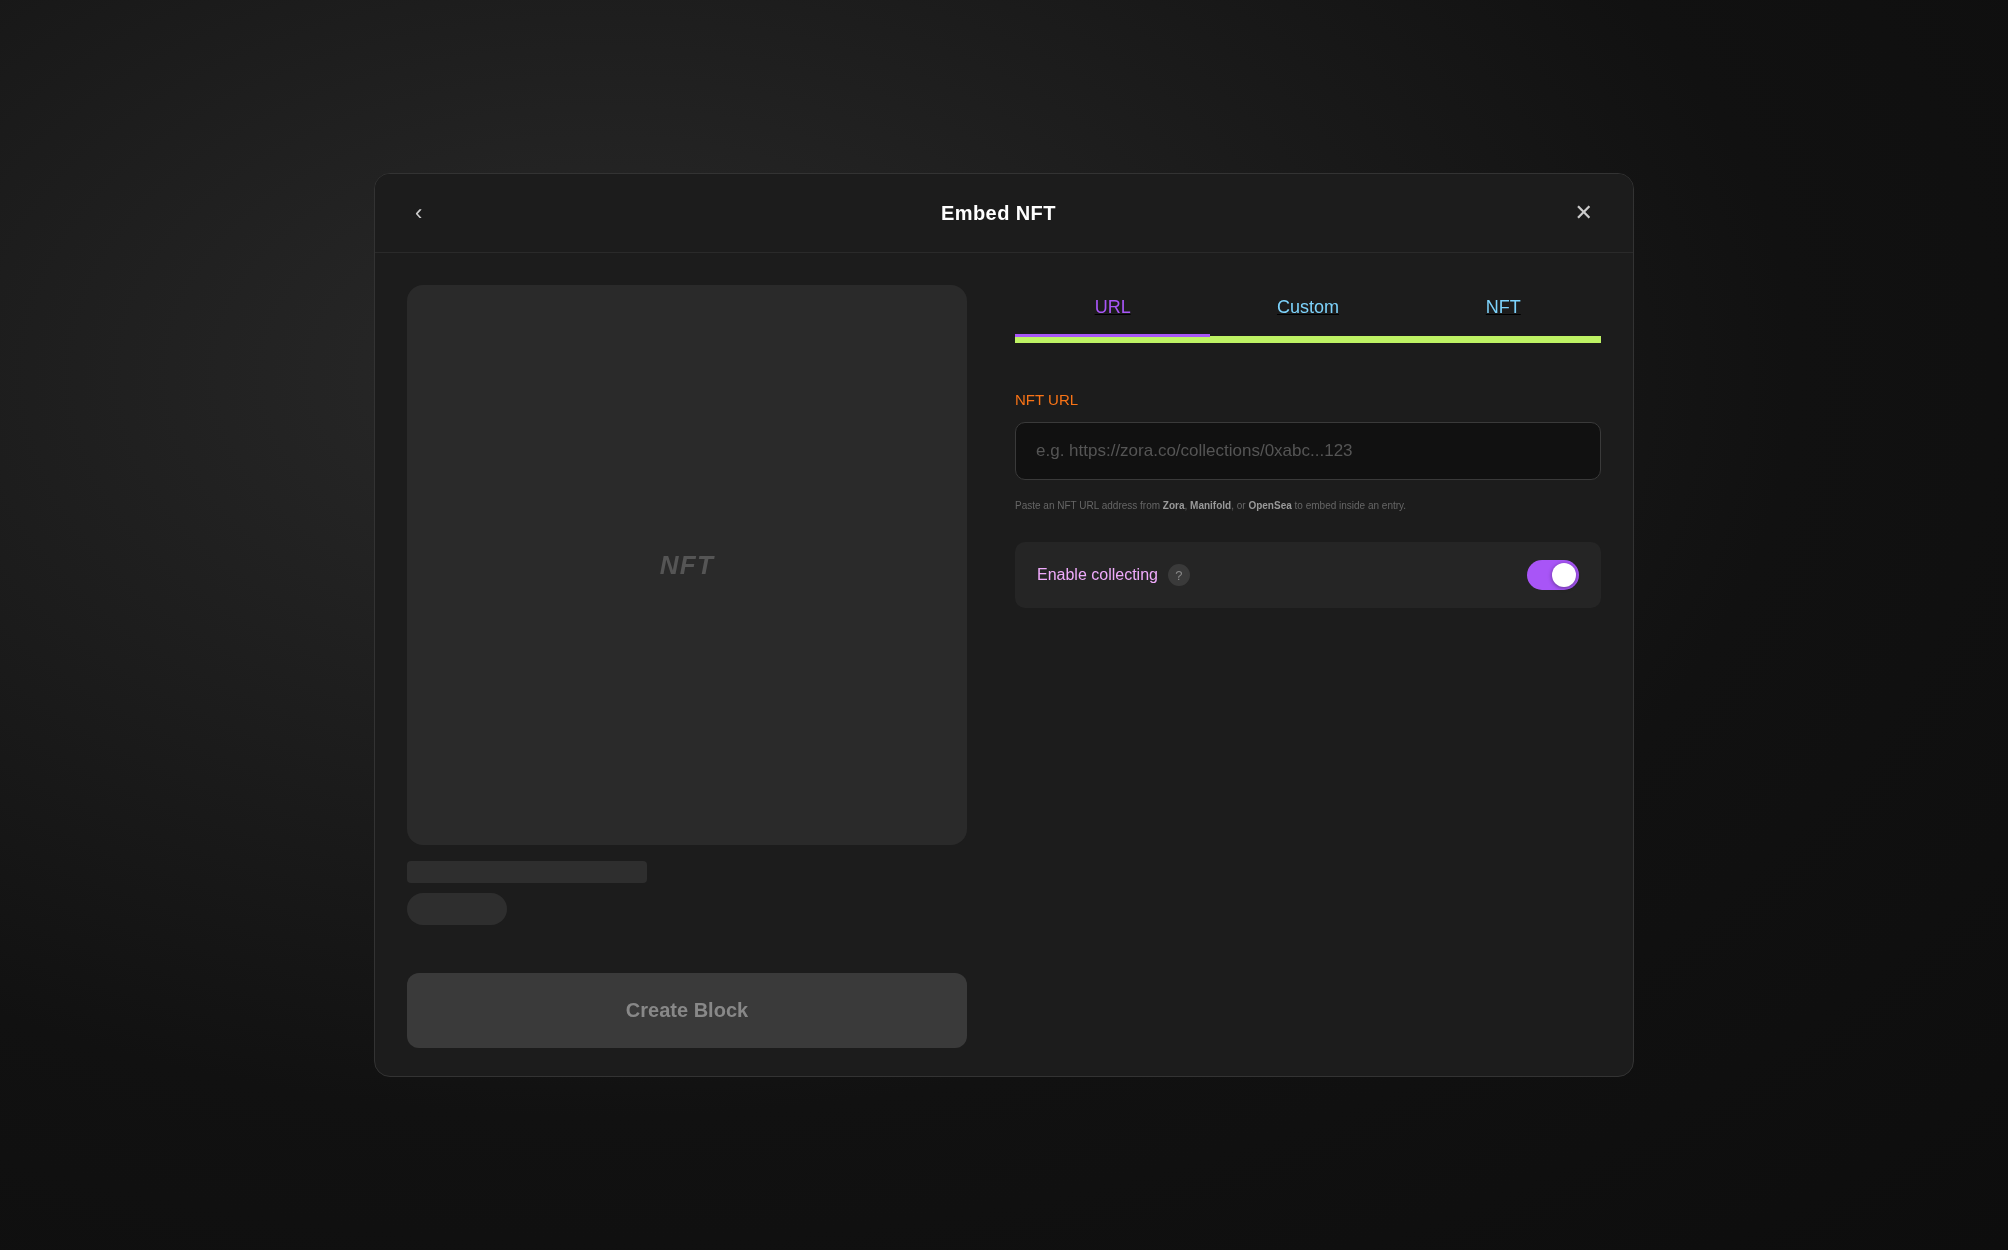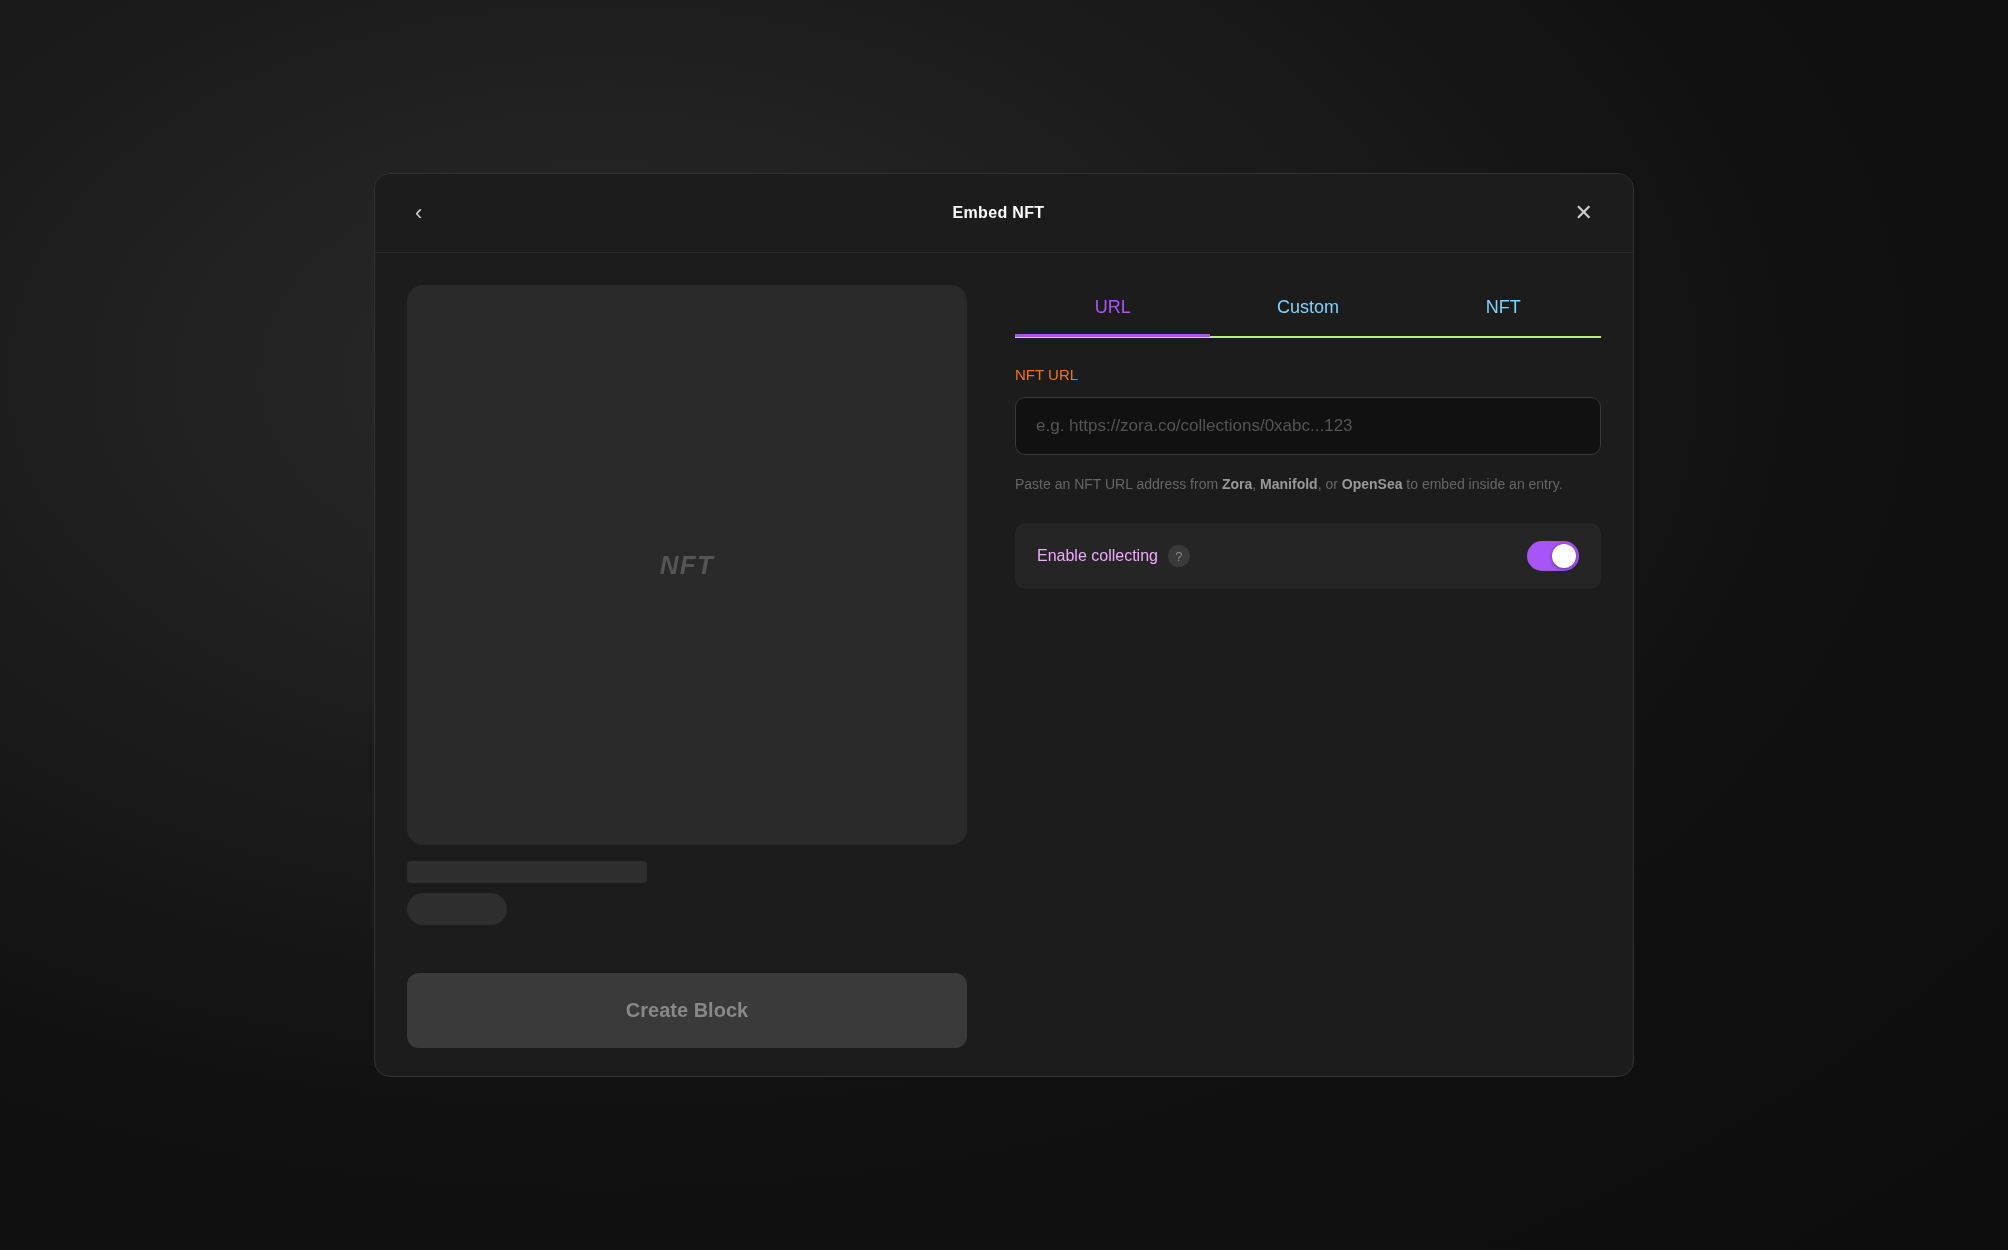--- a/index.html
+++ b/index.html
@@ -50,21 +50,21 @@
       border: none;
       color: #ccc;
       cursor: pointer;
       font-size: 22px;
       display: flex;
       align-items: center;
       padding: 4px 8px;
     }
 
     .modal-title {
-      font-size: 16px;
+      font-size: 20px;
       font-weight: 600;
       color: #ffffff;
       letter-spacing: 0.02em;
     }
 
     .modal-close-btn {
       background: none;
       border: none;
       color: #ccc;
       cursor: pointer;
@@ -132,22 +132,23 @@
     
     .config-panel {
       flex: 1;
       display: flex;
       flex-direction: column;
     }
 
     
     .tabs-row {
       display: flex;
-      border-bottom: 2px solid #bef264;
-      margin-bottom: 28px;
+      border-bottom: 7px solid #bef264;
+      margin-bottom: 48px;
+      text-decoration: underline;
     }
 
     .tab-item {
       flex: 1;
       text-align: center;
       padding: 12px 0 16px;
       font-size: 18px;
       font-weight: 500;
       color: #7dd3fc;
       cursor: pointer;
@@ -179,21 +180,21 @@
       color: #ec4899;
       outline: none;
       margin-bottom: 18px;
     }
 
     .url-input::placeholder {
       color: #555;
     }
 
     .helper-text {
-      font-size: 14px;
+      font-size: 10px;
       color: #666;
       line-height: 1.6;
       margin-bottom: 28px;
     }
 
     .helper-text strong {
       color: #999;
       font-weight: 600;
     }
 

